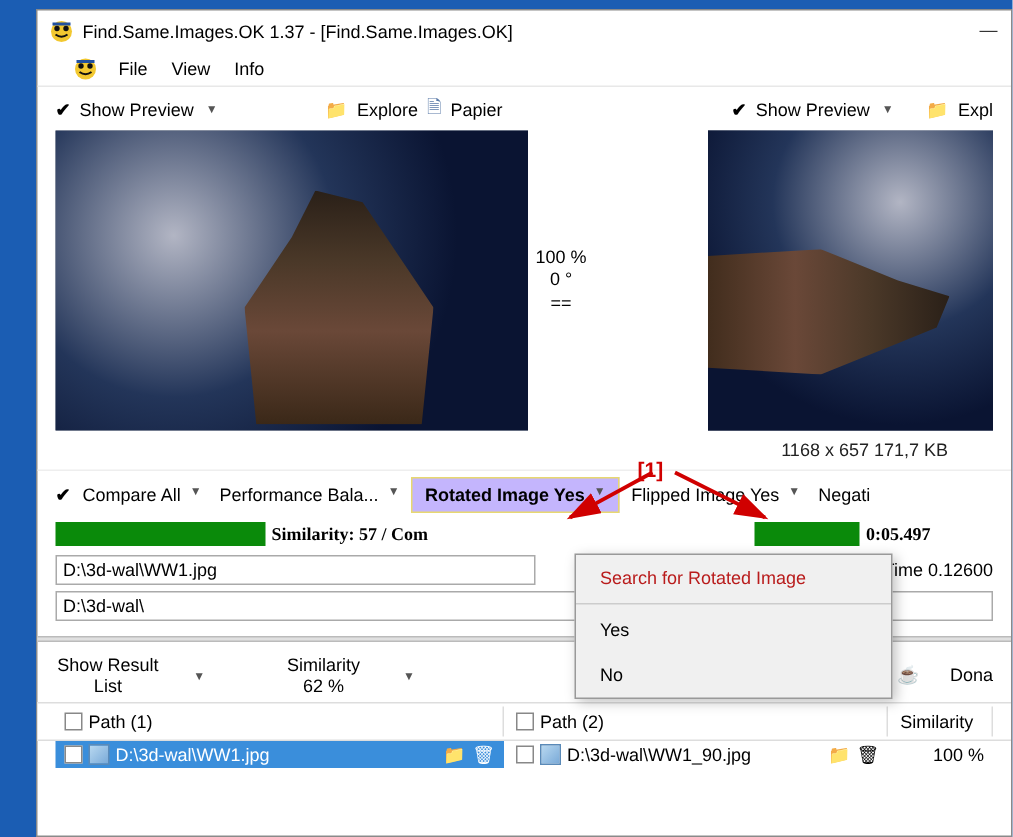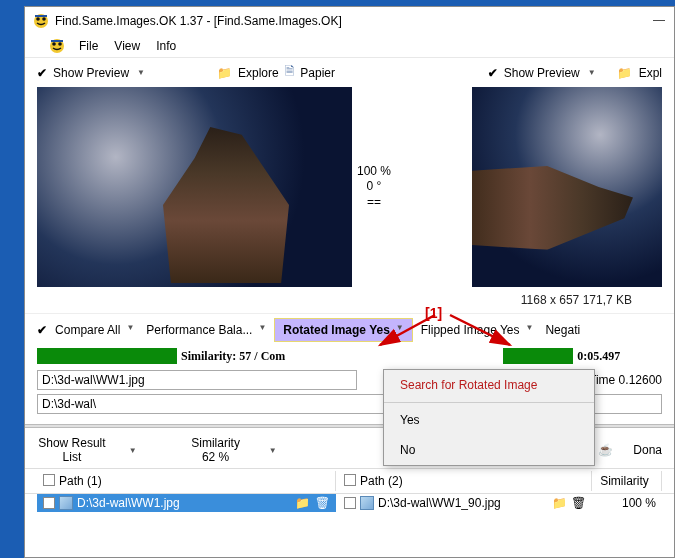--- a/index.html
+++ b/index.html
@@ -34,21 +34,21 @@
     .opt-btn.highlight { background: #c4b5fd; font-weight: bold; padding: 4px 8px; border: 1px solid #e8d870; }
     .similarity-bar { display: flex; align-items: center; padding: 0 12px; margin-top: 2px; }
     .sim-green-left { width: 140px; height: 16px; background: #0a8a0a; }
     .sim-text { font-weight: bold; font-size: 12px; padding: 0 4px; font-family: Liberation Serif, serif; }
     .sim-green-right { width: 70px; height: 16px; background: #0a8a0a; margin-left: 4px; }
     .path-inputs { padding: 6px 12px; display: flex; flex-direction: column; gap: 4px; }
     .path-input { border: 1px solid #aaa; padding: 2px 4px; font-size: 12px; background: #fff; }
     .divider-h { height: 4px; background: #e0e0e0; border-top: 1px solid #bbb; border-bottom: 1px solid #bbb; margin: 4px 0; cursor: ns-resize; }
     .result-header { display: flex; padding: 4px 12px; gap: 20px; align-items: center; font-weight: normal; text-align: center; }
     .result-cols { display: flex; padding: 2px 12px; gap: 2px; border-top: 1px solid #ddd; border-bottom: 1px solid #ddd; background: #fff; }
-    .col-h { border-right: 1px solid #ddd; padding: 3px 6px; display: flex; align-items: flex-start; gap: 4px; font-size: 12px; }
+    .col-h { border-right: 1px solid #ddd; padding: 3px 6px; display: flex; align-items: center; gap: 4px; font-size: 12px; }
     .result-row { display: flex; padding: 0 12px; gap: 2px; align-items: center; }
     .result-cell { padding: 2px 6px; display: flex; align-items: center; gap: 4px; font-size: 12px; }
     .result-cell.selected { background: #3a8edb; color: #fff; }
     .file-icon { width: 14px; height: 14px; display: inline-block; background: linear-gradient(135deg, #b8d8f0, #7aaad8); border: 1px solid #5a8ab8; }
     .checkbox { width: 12px; height: 12px; border: 1px solid #888; background: #fff; display: inline-block; }
     .dropdown-menu { position: absolute; background: #f0f0f0; border: 1px solid #999; box-shadow: 2px 2px 8px rgba(0,0,0,0.25); z-index: 50; }
     .dropdown-menu .dm-item { padding: 8px 16px; white-space: nowrap; font-size: 12px; }
     .dropdown-menu .dm-sep { height: 1px; background: #ccc; margin: 2px 0; }
     .annotation { position: absolute; z-index: 60; pointer-events: none; }
     .ann-label { color: #d00000; font-weight: bold; font-size: 14px; }

